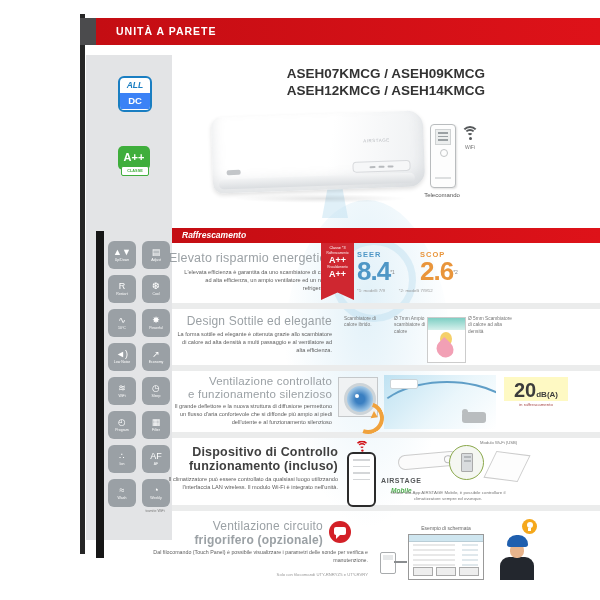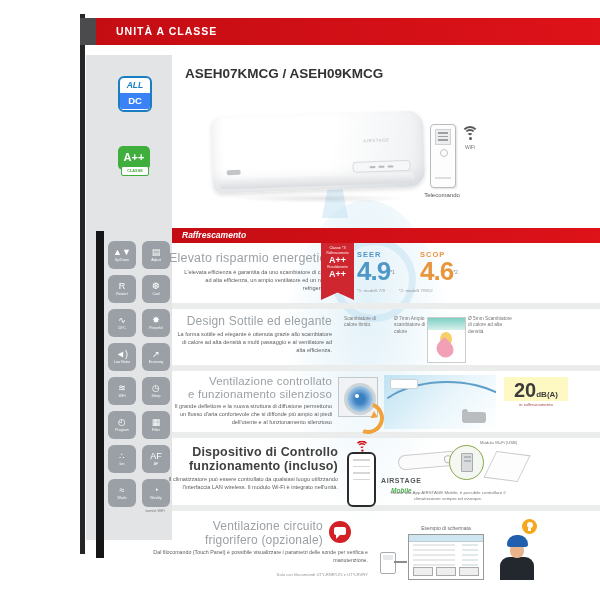--- a/index.html
+++ b/index.html
@@ -4,21 +4,21 @@
 <style>
   html,body{margin:0;padding:0;}
   body{width:600px;height:600px;background:#fff;font-family:"Liberation Sans","DejaVu Sans",sans-serif;position:relative;overflow:hidden;color:#444;}
   .abs{position:absolute;}
 
   
   .edge-strip{left:80px;top:14px;width:5px;height:540px;background:#262626;}
   .banner-block{left:80px;top:18px;width:16px;height:27px;background:#4b4b4d;}
   .top-banner{left:96px;top:18px;width:504px;height:27px;background:linear-gradient(90deg,#c40d13,#de1219);color:#fff;
     font-size:10.5px;font-weight:bold;letter-spacing:1px;line-height:27px;padding-left:20px;box-sizing:border-box;}
-  .models{left:185px;top:66px;width:300px;text-align:left;font-size:13.5px;font-weight:bold;color:#333;line-height:1.25;}
+  .models{left:185px;top:66px;width:300px;text-align:right;font-size:13.5px;font-weight:bold;color:#333;line-height:1.25;}
 
   
   .sidebar-bg{left:86px;top:55px;width:86px;height:485px;background:#e3e4e6;}
   .black-strip{left:96px;top:231px;width:8px;height:327px;background:#161616;}
   .alldc{left:118px;top:76px;width:30px;height:32px;border:2px solid #1a7ec2;border-radius:6px;background:#fff;overflow:hidden;text-align:center;}
   .alldc .t{display:block;font-size:8.5px;font-weight:bold;font-style:italic;color:#1a7ec2;line-height:15px;}
   .alldc .b{display:block;font-size:9.5px;font-weight:bold;color:#fff;background:#3b82f6;line-height:16px;}
   .aplus{left:118px;top:146px;width:32px;height:24px;background:#3fae3c;border-radius:5px;color:#fff;font-weight:bold;font-size:11px;text-align:center;line-height:22px;}
   .aplus-tag{left:121px;top:166px;width:26px;height:8px;background:#fff;border:1px solid #3fae3c;border-radius:2px;font-size:3.8px;color:#3fae3c;text-align:center;line-height:8px;font-weight:bold;}
   .icon-grid{left:108px;top:241px;width:62px;display:grid;grid-template-columns:28px 28px;gap:6px;}
@@ -127,21 +127,21 @@
   .unitbar i{position:absolute;right:5px;top:3px;width:6px;height:6px;border:1px solid #bbb;border-radius:50%;}
   .magnify{left:449px;top:445px;width:33px;height:33px;border-radius:50%;border:1.2px solid #8aa84a;background:#f5f7f2;}
   .magnify .mod{position:absolute;left:11px;top:7px;width:10px;height:17px;background:#d9dcde;border:1px solid #aaa;border-radius:1px;}
   .magnify .mod i{display:block;height:2px;background:#b3b7ba;margin:2px 1.5px 0;}
   .modcard{left:489px;top:453px;width:34px;height:25px;background:#fdfdfd;border:1px solid #ccc;transform:skewX(-20deg) rotate(7deg);}
   .modlabel{left:480px;top:440px;width:46px;font-size:4.2px;color:#777;line-height:1.3;}
   .s4-cap{left:390px;top:490px;width:116px;font-size:4.4px;color:#777;text-align:center;line-height:1.4;}
 
   
   .s5-t1{right:277px;top:519px;}
-  .s5-t2{right:277px;top:533px;}
+  .s5-t2{right:277px;top:533px;font-weight:bold;}
   .alert{left:329px;top:521px;width:22px;height:22px;background:#d32027;border-radius:50%;}
   .alert .bub{position:absolute;left:5px;top:6px;width:12px;height:8px;background:#fff;border-radius:2px;}
   .alert .tail{position:absolute;left:7px;top:13.5px;width:0;height:0;border-top:4px solid #fff;border-right:4px solid transparent;}
   .s5-desc{right:232px;top:549px;width:215px;font-size:5.3px;}
   .s5-note{right:232px;top:572px;font-size:4.2px;color:#999;white-space:nowrap;}
   .mini-remote{left:380px;top:552px;width:14px;height:20px;background:#fff;border:1px solid #a8abad;border-radius:2px;}
   .mini-remote i{display:block;height:5px;background:#e6e8e9;margin:2px;}
   .link-line{left:394px;top:561px;width:13px;height:1.5px;background:#8a8d8f;}
   .panel{left:408px;top:534px;width:76px;height:46px;background:#fff;border:1px solid #999;box-sizing:border-box;}
   .panel .hd{position:absolute;left:0;right:0;top:0;height:6px;background:#cfe6f0;border-bottom:1px solid #b9cdd6;}
@@ -158,23 +158,24 @@
   .worker .body{position:absolute;left:2px;bottom:0;width:34px;height:23px;background:#23272e;border-radius:9px 9px 0 0;}
   .bulb{left:522px;top:519px;width:15px;height:15px;background:#f5a81c;border-radius:50%;}
   .bulb i{position:absolute;left:4.5px;top:3px;width:6px;height:6px;background:#fff;border-radius:50%;}
   .bulb b{position:absolute;left:6px;top:9px;width:3px;height:3px;background:#fff;}
 </style>
 </head>
 <body>
 
 <div class="abs edge-strip"></div>
 <div class="abs banner-block"></div>
-<div class="abs top-banner"><span>UNITÀ A CLASSE</span></div>
+<div class="abs top-banner"><span>UNITÀ A PARETE</span></div>
 <div class="abs models">
   <div>ASEH07KMCG / ASEH09KMCG</div>
+  <div>ASEH12KMCG / ASEH14KMCG</div>
 </div>
 
 <div class="abs sidebar-bg"></div>
 <div class="abs black-strip"></div>
 <div class="abs alldc">
   <span class="t">ALL</span>
   <span class="b">DC</span>
 </div>
 <div class="abs aplus"><span>A++</span></div>
 <div class="abs aplus-tag">CLASSE</div>
@@ -291,25 +292,25 @@
 <div class="abs sec-desc s1-desc">L'elevata efficienza è garantita da uno scambiatore di calore ad alta efficienza, un ampio ventilatore ed un nuovo refrigerante.</div>
 <div class="abs ribbon">
   <div class="r0">Classe *3</div>
   <div class="rl">Raffrescamento</div>
   <div class="rv">A++</div>
   <div class="rl">Riscaldamento</div>
   <div class="rv">A++</div>
 </div>
 <div class="abs rate seer">
   <span class="lbl">SEER</span>
-  <span class="val">4.9</span><sup>*1</sup>
+  <span class="val">8.4</span><sup>*1</sup>
 </div>
 <div class="abs rate scop">
   <span class="lbl">SCOP</span>
-  <span class="val">4.6</span><sup>*2</sup>
+  <span class="val">2.6</span><sup>*2</sup>
 </div>
 <div class="abs s1-notes">
   <span class="tiny">*1: modelli 7/9</span>
   <span class="tiny">*2: modelli 7/9/12</span>
 </div>
 
 <div class="abs sec-title s2-title">Design Sottile ed elegante</div>
 <div class="abs sec-desc s2-desc">La forma sottile ed elegante è ottenuta grazie allo scambiatore di calore ad alta densità a multi passaggio e al ventilatore ad alta efficienza.</div>
 <div class="abs s2-lab lab1">Scambiatore di calore ibrido.</div>
 <div class="abs s2-lab lab2">Ø 7mm Ampio scambiatore di calore</div>

